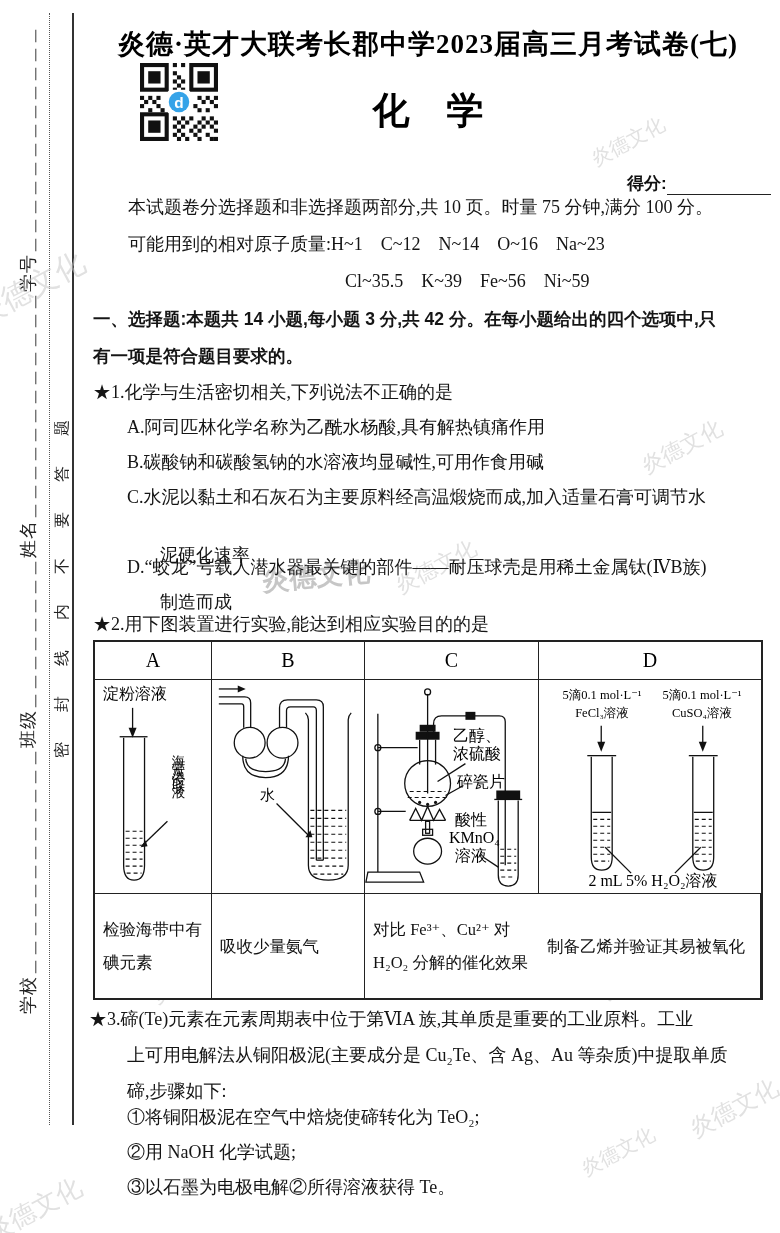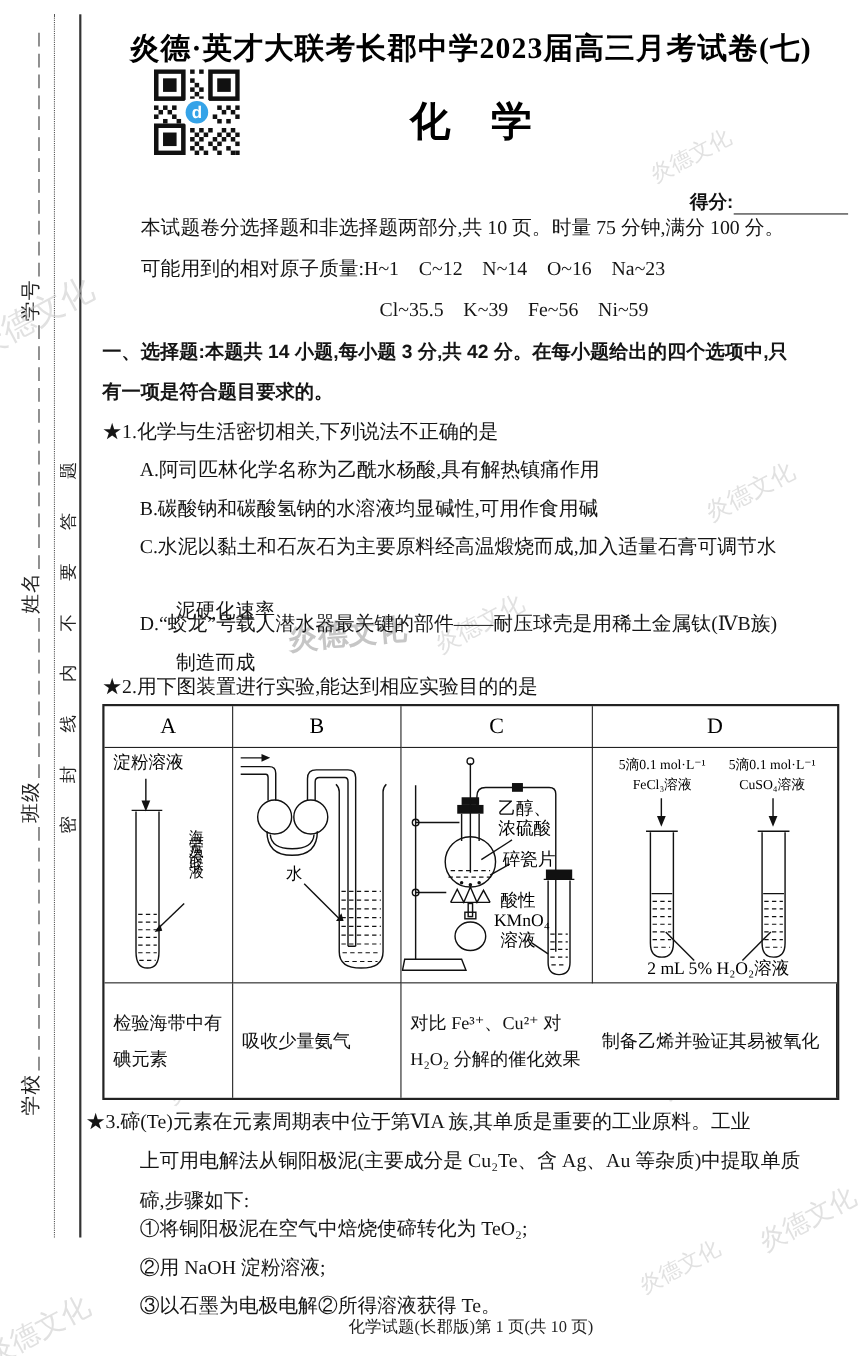--- a/index.html
+++ b/index.html
@@ -331,22 +331,21 @@
       <div class="dlabel small center" style="left:104px;top:26px;width:118px;">CuSO₄溶液</div>
       <div class="dlabel center" style="left:36px;top:193px;width:156px;">2 mL 5% H₂O₂溶液</div>
     </div>
 
     <div class="cell desc last-row">检验海带中有碘元素</div>
     <div class="cell desc last-row">吸收少量氨气</div>
     <div class="cell desc last-row last-col">对比 Fe³⁺、Cu²⁺ 对 H₂O₂ 分解的催化效果</div>
     <div class="cell desc last-row">制备乙烯并验证其易被氧化</div>
   </div>
 
-  <div class="abs bline" style="left:78px;top:1008px;text-align:right;">★3.碲(Te)元素在元素周期表中位于第ⅥA 族,其单质是重要的工业原料。工业</div>
+  <div class="abs bline" style="left:89px;top:1008px;text-align:right;">★3.碲(Te)元素在元素周期表中位于第ⅥA 族,其单质是重要的工业原料。工业</div>
   <div class="abs bline" style="left:127px;top:1044px;">上可用电解法从铜阳极泥(主要成分是 Cu₂Te、含 Ag、Au 等杂质)中提取单质</div>
   <div class="abs bline" style="left:127px;top:1080px;">碲,步骤如下:</div>
   <div class="abs bline" style="left:127px;top:1106px;">①将铜阳极泥在空气中焙烧使碲转化为 TeO₂;</div>
-  <div class="abs bline" style="left:127px;top:1141px;">②用 NaOH 淀粉溶液;</div>
+  <div class="abs bline" style="left:127px;top:1141px;">②用 NaOH 化学试题;</div>
   <div class="abs bline" style="left:127px;top:1176px;">③以石墨为电极电解②所得溶液获得 Te。</div>
 
-  <div class="abs footer-line">化学试题(长郡版)第 1 页(共 10 页)</div>
 
 </div>
 
 </body></html>

